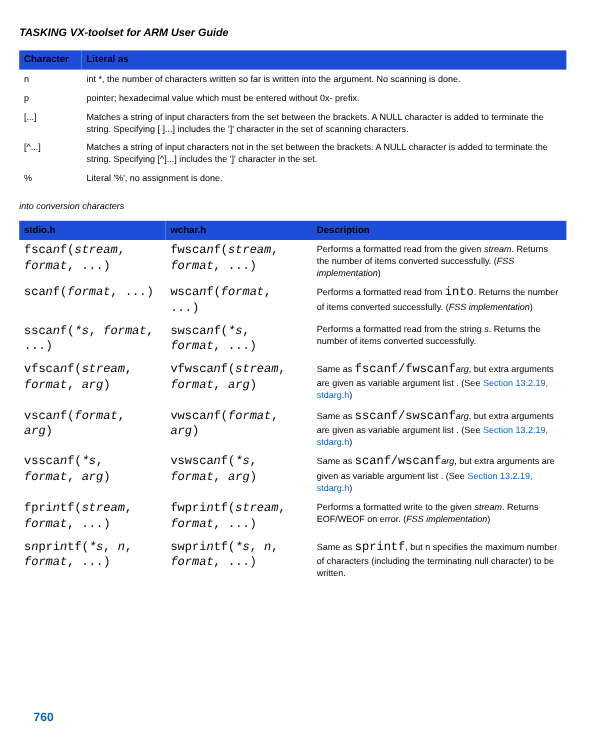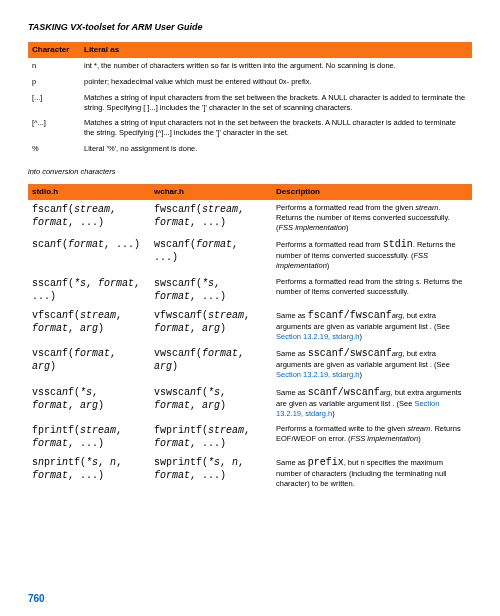--- a/index.html
+++ b/index.html
@@ -6,21 +6,21 @@
     margin: 0;
     padding: 0;
     font-family: Arial, Helvetica, sans-serif;
     font-size: 8px;
     background: #fff;
     color: #000;
   }
   .page {
     width: 500px;
     height: 616px;
-    padding: 22px 28px 0 28px;
+    padding: 22px 28px 0 16px;
     box-sizing: border-box;
     position: relative;
   }
   .doc-title {
     font-weight: bold;
     font-style: italic;
     font-size: 9px;
     margin-bottom: 10px;
   }
   table {
@@ -29,21 +29,21 @@
     table-layout: fixed;
   }
   td, th {
     vertical-align: top;
     padding: 3px 4px;
     font-size: 7.5px;
     line-height: 1.3;
     text-align: left;
   }
   th {
-    background: #f97316;
+    background: #1d4ed8;
     font-weight: bold;
     font-size: 8px;
   }
   .caption {
     font-style: italic;
     font-size: 7.5px;
     margin: 10px 0 8px 0;
   }
   .code {
     font-family: "Courier New", monospace;
@@ -120,21 +120,21 @@
     </tbody>
       <tbody id="t2body">
         <tr>
           <td class="code">fsca<span class="it">n</span>f(<span class="it">stream</span>, <span class="it">format</span>, ...)</td>
           <td class="code">fwsca<span class="it">n</span>f(<span class="it">stream</span>, <span class="it">format</span>, ...)</td>
           <td>Performs a formatted read from the given <span class="it">stream</span>. Returns the number of items converted successfully. (<span class="it">FSS implementation</span>)</td>
         </tr>
         <tr>
           <td class="code">sca<span class="it">n</span>f(<span class="it">format</span>, ...)</td>
           <td class="code">wsca<span class="it">n</span>f(<span class="it">format</span>, ...)</td>
-          <td>Performs a formatted read from <span class="code">stdin</span>. Returns the number of items converted successfully. (<span class="it">FSS implementation</span>)</td>
+          <td>Performs a formatted read from <span class="code">into</span>. Returns the number of items converted successfully. (<span class="it">FSS implementation</span>)</td>
         </tr>
         <tr>
           <td class="code">ssca<span class="it">n</span>f(<span class="it">*s</span>, <span class="it">format</span>, ...)</td>
           <td class="code">swsca<span class="it">n</span>f(<span class="it">*s</span>, <span class="it">format</span>, ...)</td>
           <td>Performs a formatted read from the string <span class="it">s</span>. Returns the number of items converted successfully.</td>
         </tr>
         <tr>
           <td class="code">vfsca<span class="it">n</span>f(<span class="it">stream</span>, <span class="it">format</span>, <span class="it">arg</span>)</td>
           <td class="code">vfwsca<span class="it">n</span>f(<span class="it">stream</span>, <span class="it">format</span>, <span class="it">arg</span>)</td>
           <td>Same as <span class="code">fscanf/fwscanf</span><span class="it">arg</span>, but extra arguments are given as variable argument list . (See <span class="link">Section 13.2.19, stdarg.h</span>)</td>
@@ -150,19 +150,19 @@
           <td>Same as <span class="code">scanf/wscanf</span><span class="it">arg</span>, but extra arguments are given as variable argument list . (See <span class="link">Section 13.2.19, stdarg.h</span>)</td>
         </tr>
         <tr>
           <td class="code">fpri<span class="it">n</span>tf(<span class="it">stream</span>, <span class="it">format</span>, ...)</td>
           <td class="code">fwpri<span class="it">n</span>tf(<span class="it">stream</span>, <span class="it">format</span>, ...)</td>
           <td>Performs a formatted write to the given <span class="it">stream</span>. Returns EOF/WEOF on error. (<span class="it">FSS implementation</span>)</td>
         </tr>
         <tr>
           <td class="code">s<span class="it">n</span>pri<span class="it">n</span>tf(<span class="it">*s</span>, <span class="it">n</span>, <span class="it">format</span>, ...)</td>
           <td class="code">swpri<span class="it">n</span>tf(<span class="it">*s</span>, <span class="it">n</span>, <span class="it">format</span>, ...)</td>
-          <td>Same as <span class="code">prefix</span>, but n specifies the maximum number of characters (including the terminating null character) to be written.</td>
+          <td>Same as <span class="code">sprintf</span>, but n specifies the maximum number of characters (including the terminating null character) to be written.</td>
         </tr>
       </tbody>
   </table>
 
   <div class="page-num">760</div>
 </div>
 
 </body></html>

